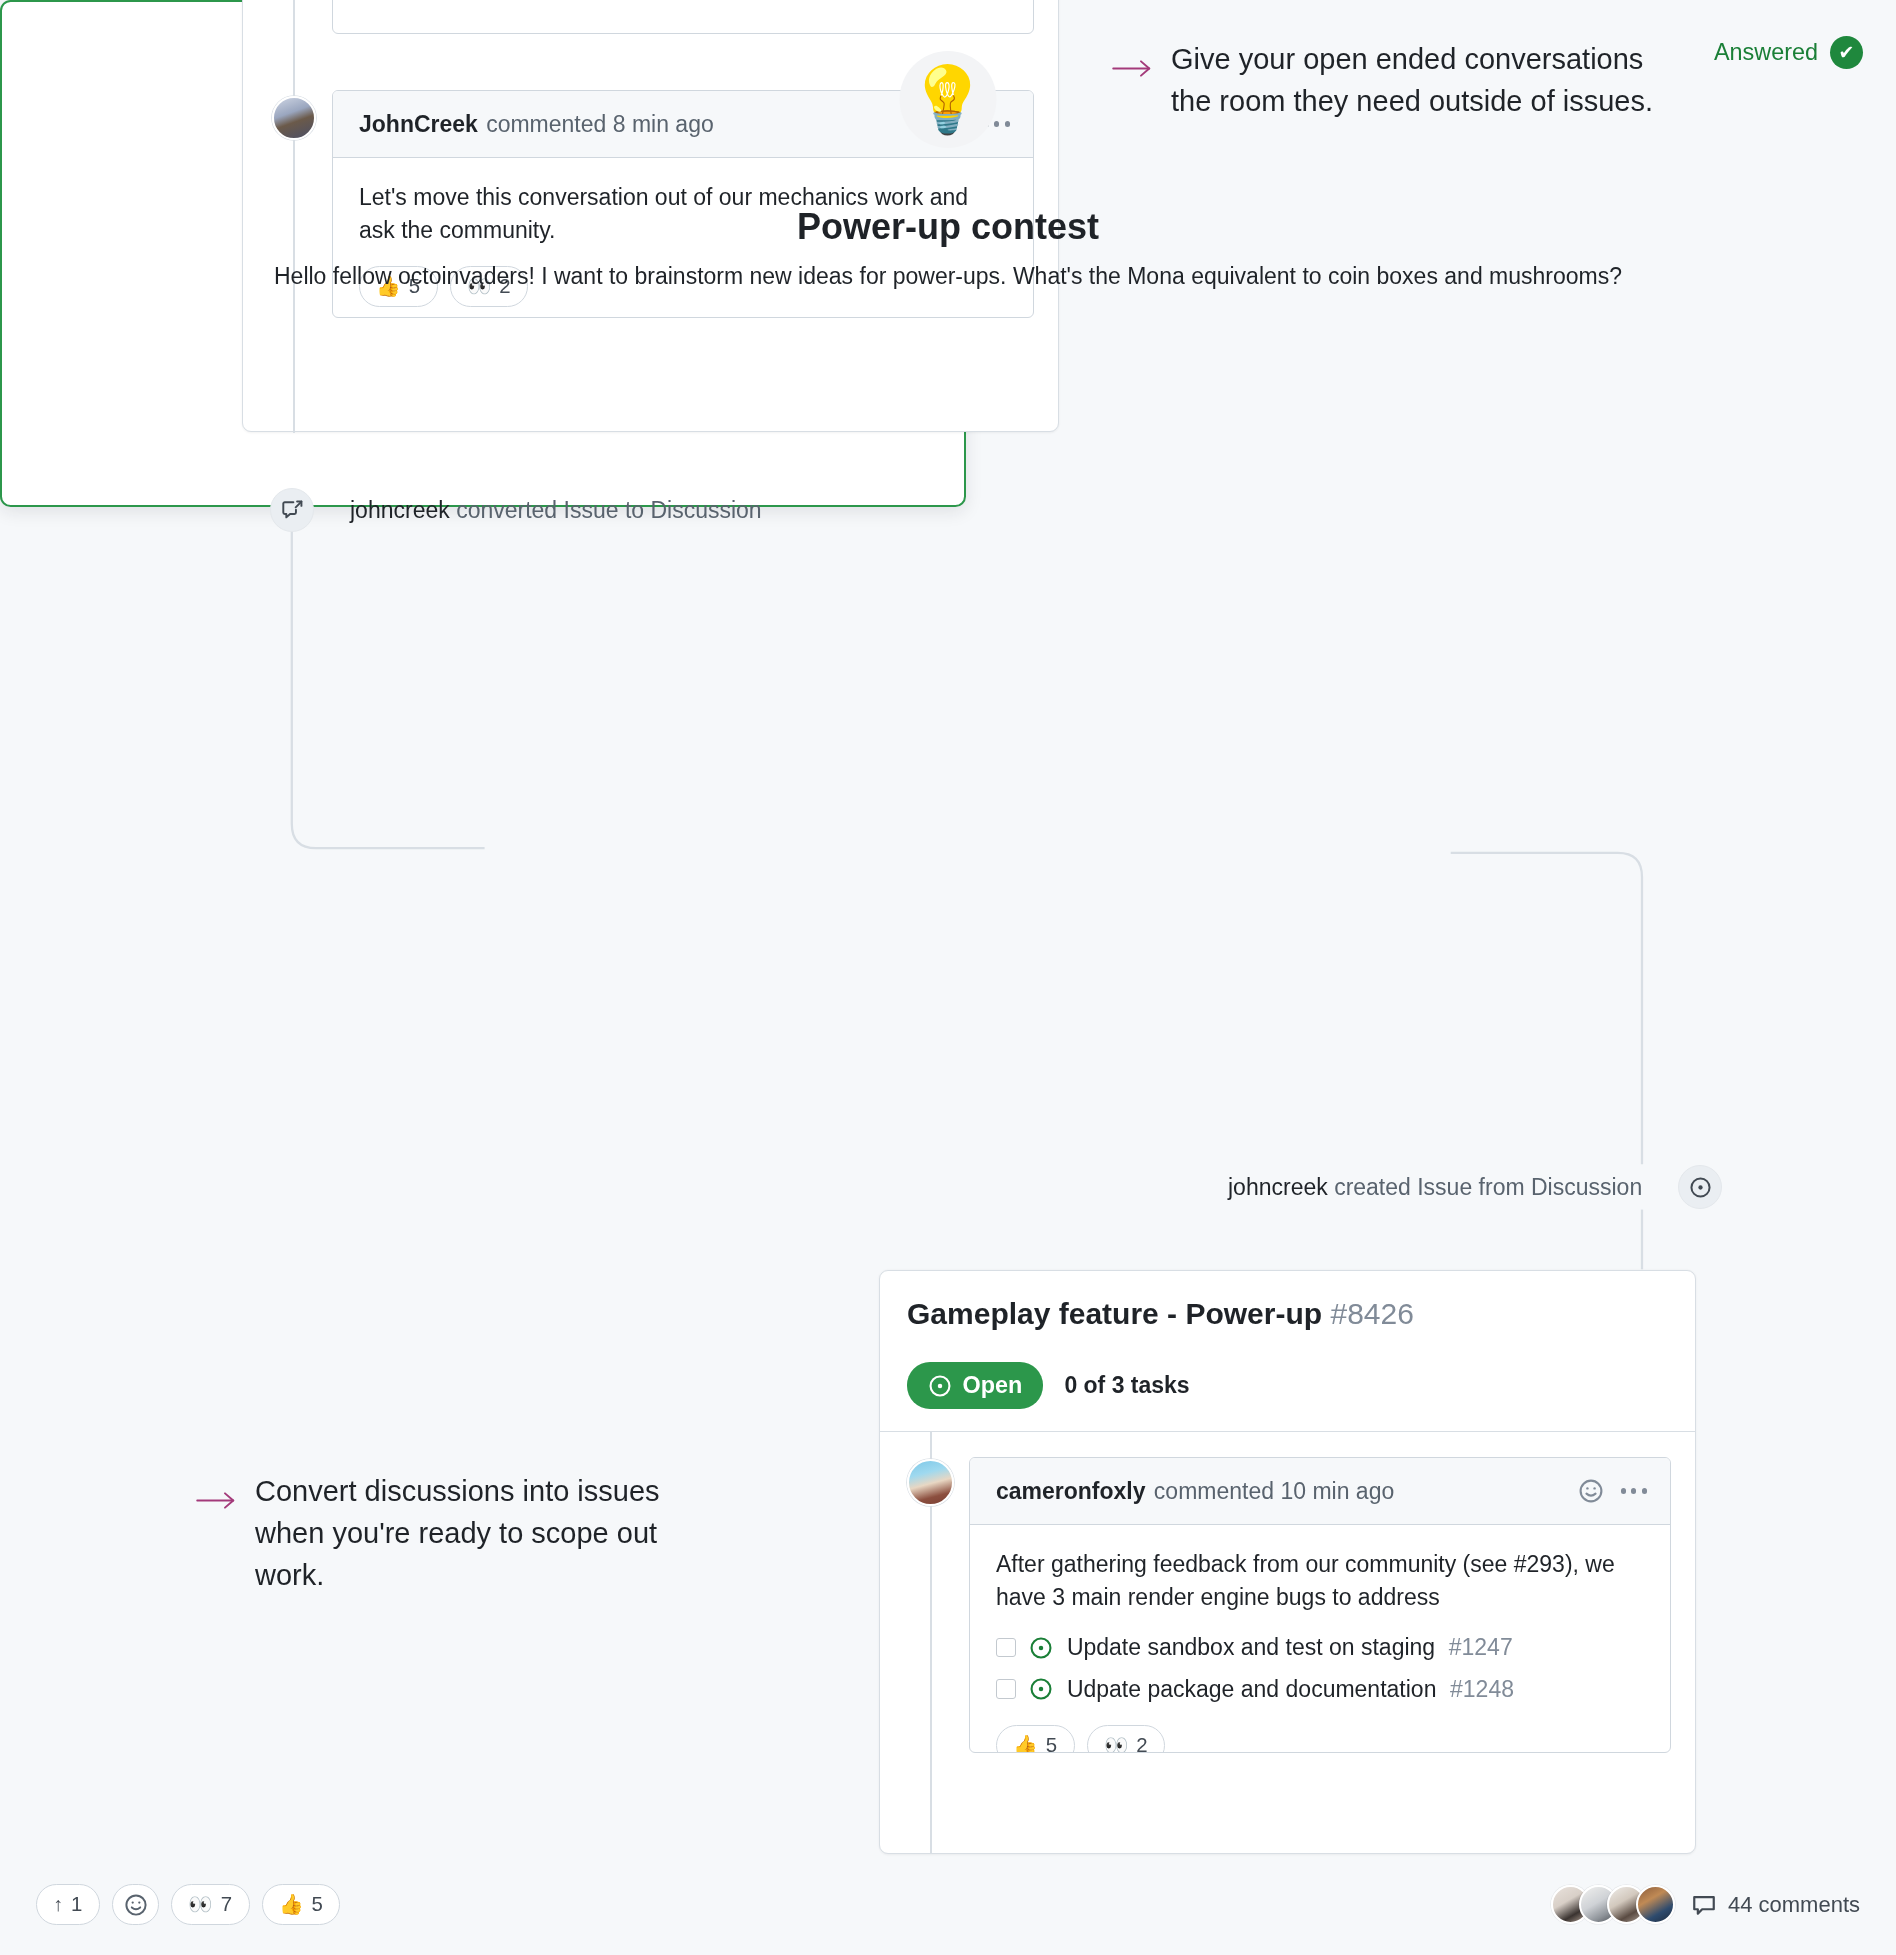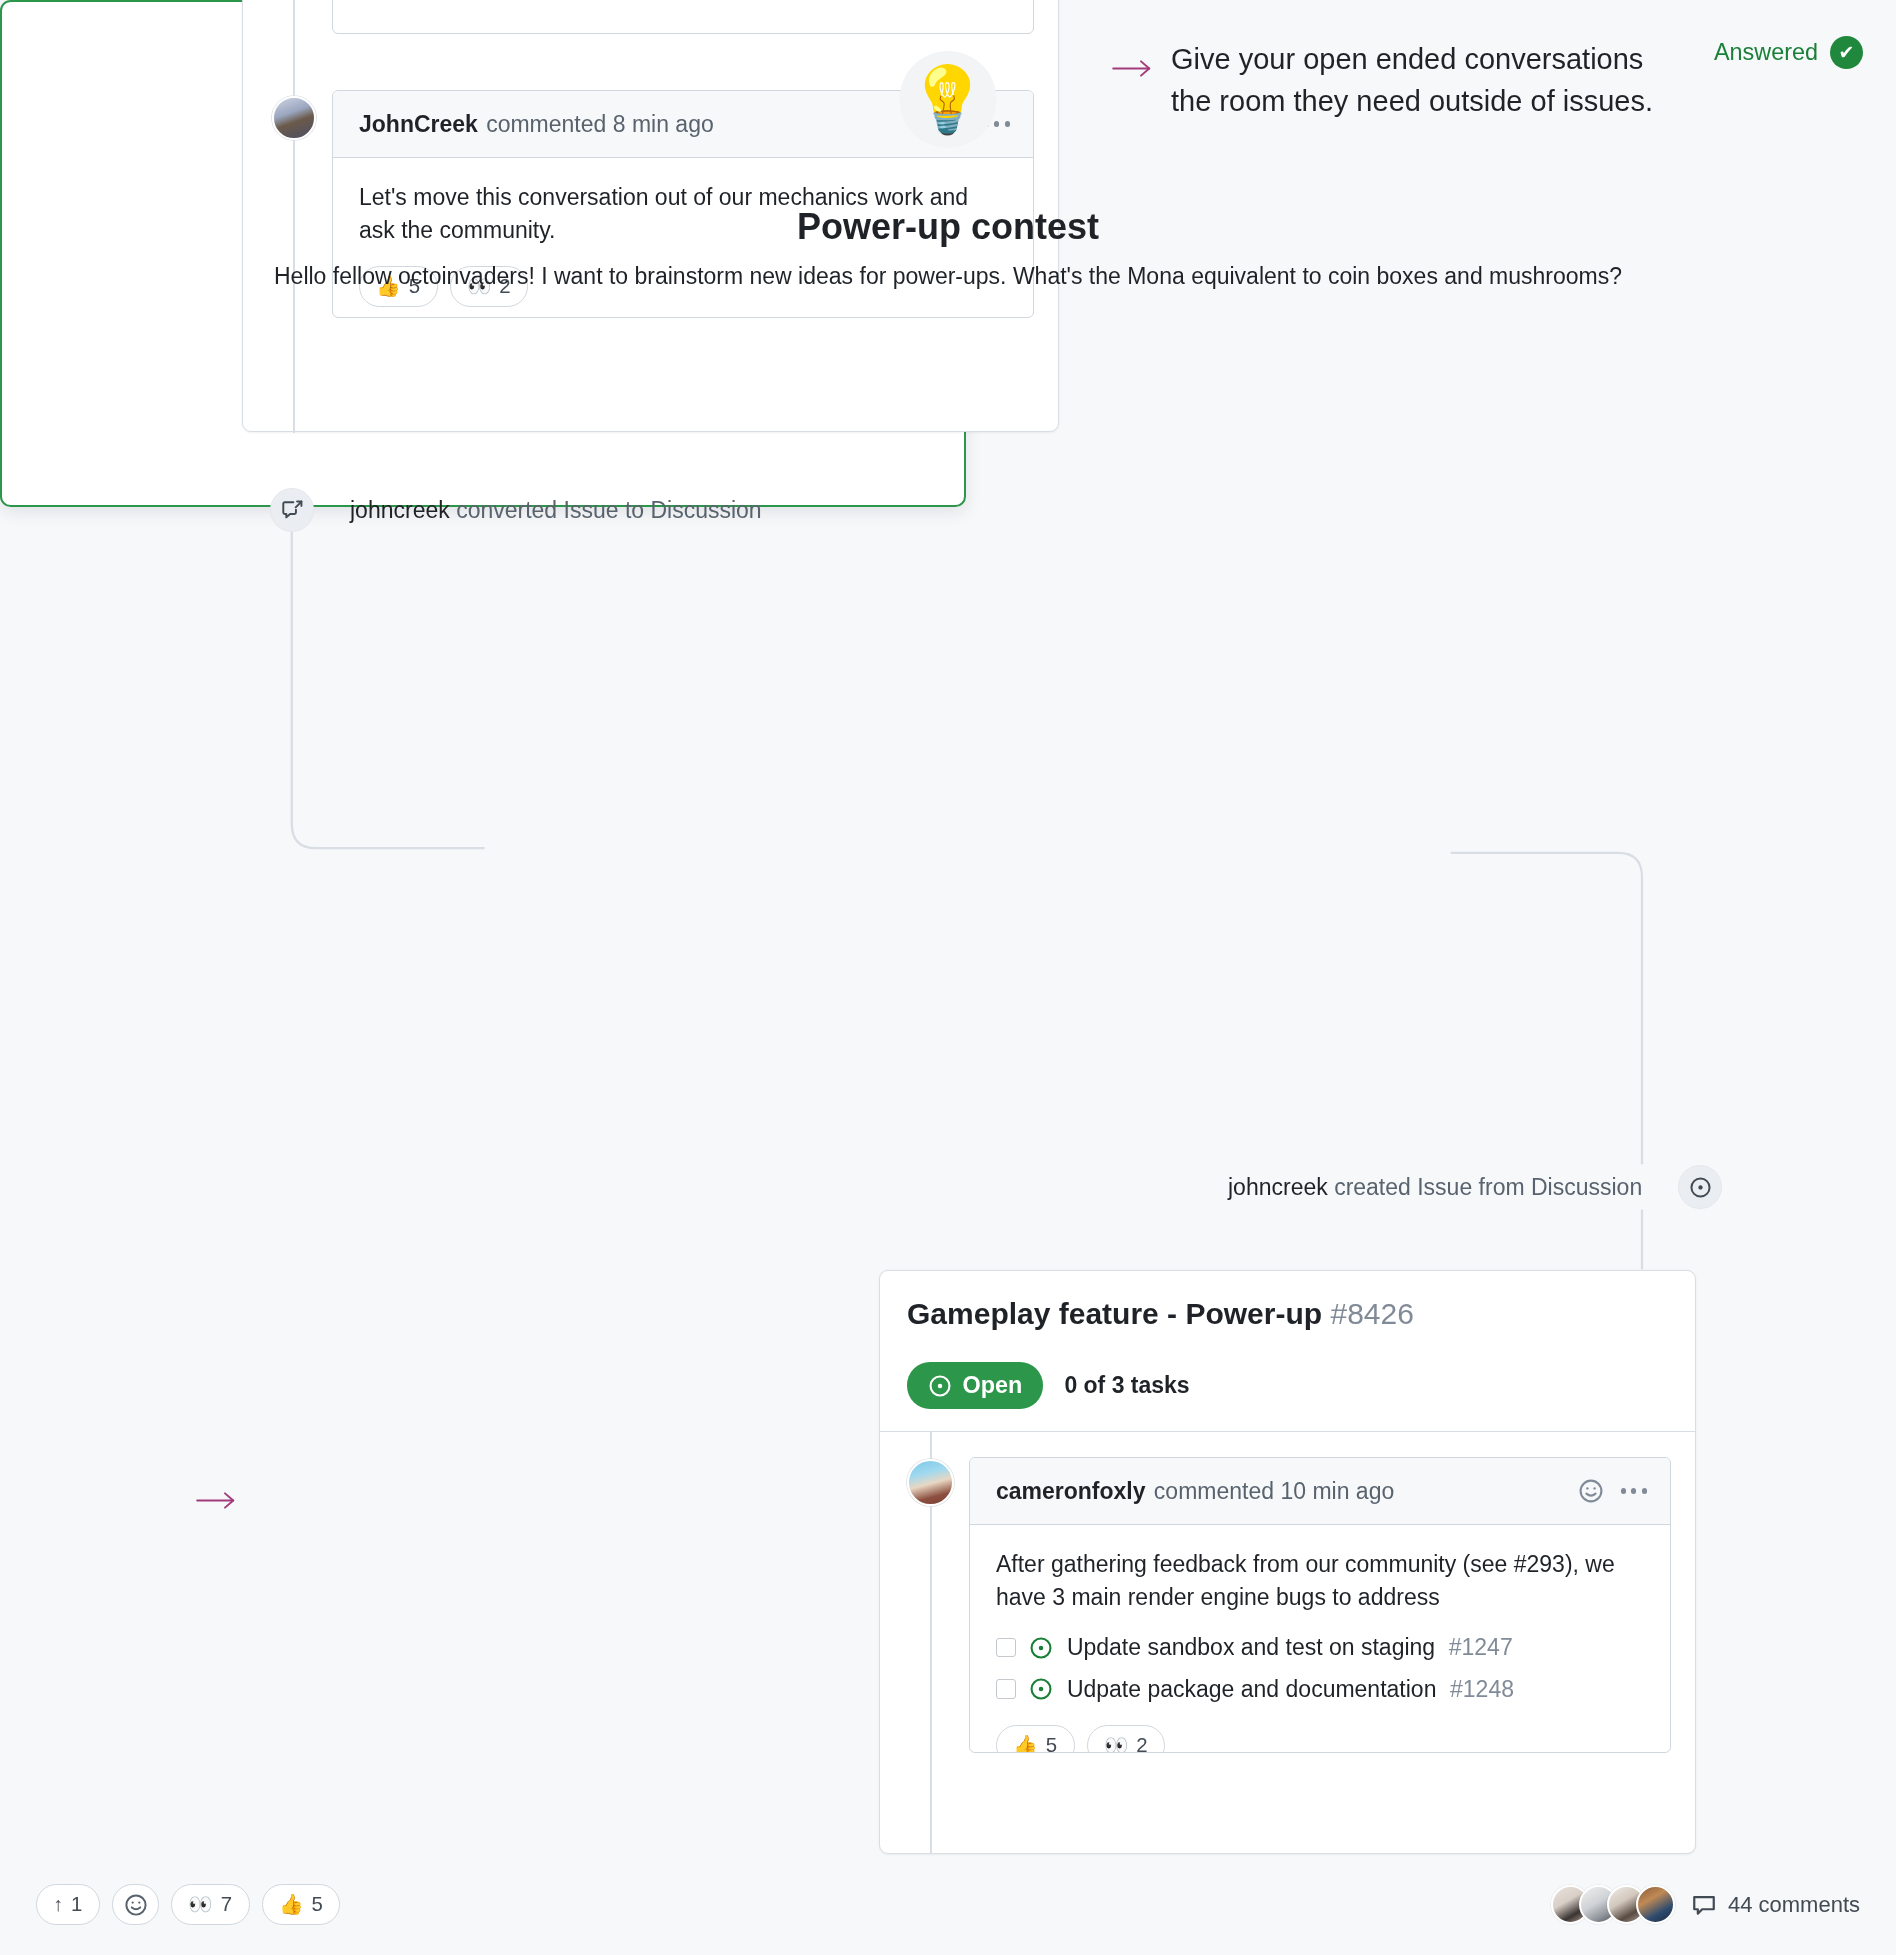--- a/index.html
+++ b/index.html
@@ -437,16 +437,17 @@
     <span>Give your open ended conversations the room they need outside of issues.</span>
   </div>
 
   <div class="annotation" style="left:195px; top:1470px; width:484px;">
     <span class="arrow">
       <svg width="42" height="23" viewBox="0 0 56 30" fill="none" stroke="#a33a7a" stroke-width="2.6" stroke-linecap="round" stroke-linejoin="round">
         <path d="M3 15h48"></path>
           <path d="M40 5.5 51 15 40 24.5"></path>
       </svg>
     </span>
+    <span>Convert discussions into issues when you're ready to scope out work.</span>
   </div>
 
 </div>
 
 
 </body></html>

